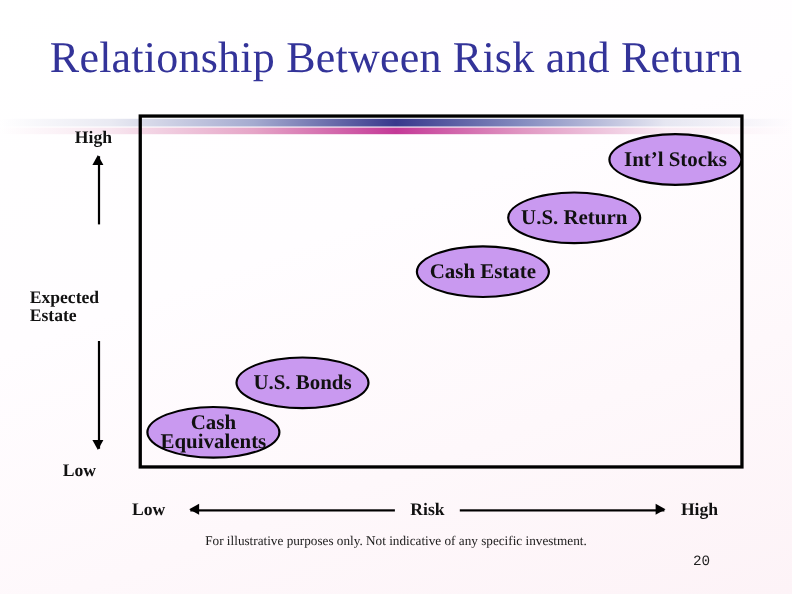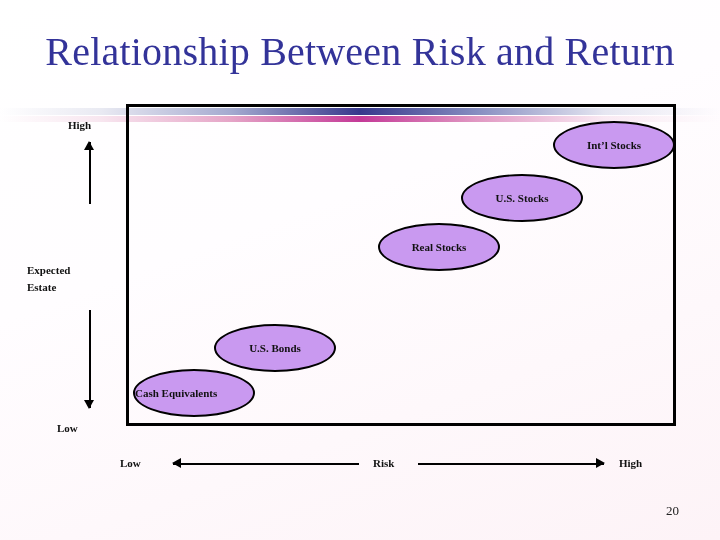--- a/index.html
+++ b/index.html
@@ -90,39 +90,39 @@
     border-radius: 50%;
     background: #c999f0;
     display: flex;
     align-items: center;
     justify-content: center;
     box-sizing: border-box;
   }
   .bubble .bubble-label {
     font-family: "Liberation Serif", "DejaVu Serif", serif;
     font-weight: bold;
-    font-size: 11px;
+    font-size: 19px;
     line-height: 17px;
     color: #111111;
-    text-align: left;
+    text-align: center;
     white-space: nowrap;
     position: relative;
     z-index: 2;
   }
   .bubble .bubble-label.wrap {
     white-space: normal;
     width: 120px;
   }
 
   
   .axis-text {
     position: absolute;
     font-family: "Liberation Serif", "DejaVu Serif", serif;
     font-weight: bold;
-    font-size: 11px;
+    font-size: 16px;
     line-height: 17px;
     color: #111111;
     white-space: nowrap;
   }
   .axis-text.multiline { white-space: normal; }
 
   
   .v-arrow {
     position: absolute;
     width: 11px;
@@ -190,24 +190,23 @@
     text-align: center;
     font-family: "Liberation Serif", "DejaVu Serif", serif;
     font-size: 12px;
     line-height: 14px;
     color: #1a1a1a;
   }
   #page-number {
     position: absolute;
     left: 630px;
     top: 503px;
-    font-family: Liberation Serif, serif;
+    font-family: Liberation Mono, monospace;
     font-size: 13px;
     color: #222222;
-    margin-left: 36px;
   }
 </style>
 </head>
 <body>
 
 <div id="slide">
 
   <div id="title">Relationship Between Risk and Return</div>
 
   <div class="deco-bar" id="deco-bar-blue"></div>
@@ -229,25 +228,25 @@
     <div class="head-down"></div>
   </div>
 
   <div class="axis-text" id="y-low" style="left:57px; top:420px;">Low</div>
 
   <div class="bubble" id="bubble-intl-stocks" style="left:553px; top:121px; width:122px; height:48px;">
     <span class="bubble-label">Int’l Stocks</span>
   </div>
 
   <div class="bubble" id="bubble-us-stocks" style="left:461px; top:174px; width:122px; height:48px;">
-    <span class="bubble-label">U.S. Stocks</span>
+    <span class="bubble-label">U.S. Return</span>
   </div>
 
   <div class="bubble" id="bubble-real-estate" style="left:378px; top:223px; width:122px; height:48px;">
-    <span class="bubble-label">Real Stocks</span>
+    <span class="bubble-label">Cash Estate</span>
   </div>
 
 
   <div class="bubble" id="bubble-cash-equivalents" style="left:133px; top:369px; width:122px; height:48px;">
     <span class="bubble-label wrap">Cash Equivalents</span>
   </div>
 
   <div class="bubble" id="bubble-us-bonds" style="left:214px; top:324px; width:122px; height:48px;">
     <span class="bubble-label">U.S. Bonds</span>
   </div>
@@ -261,16 +260,17 @@
 
   <div class="axis-text" id="x-label" style="left:373px; top:455px;">Risk</div>
 
   <div class="h-arrow" id="x-arrow-right" style="left:418px; top:458px; width:186px;">
     <div class="shaft"></div>
     <div class="head-right"></div>
   </div>
 
   <div class="axis-text" id="x-high" style="left:619px; top:455px;">High</div>
 
+  <div id="footnote">For illustrative purposes only. Not indicative of any specific investment.</div>
 
   <div id="page-number">20</div>
 
 </div>
 
 </body></html>

